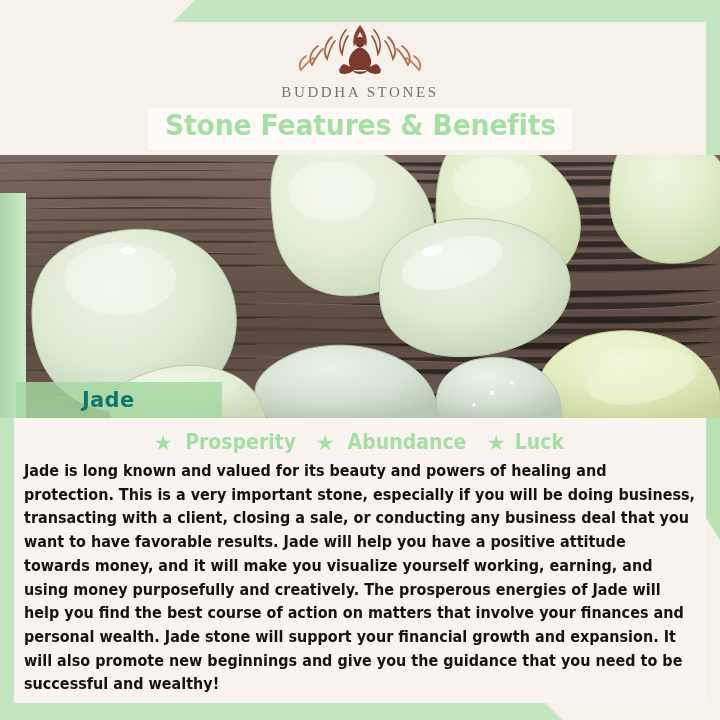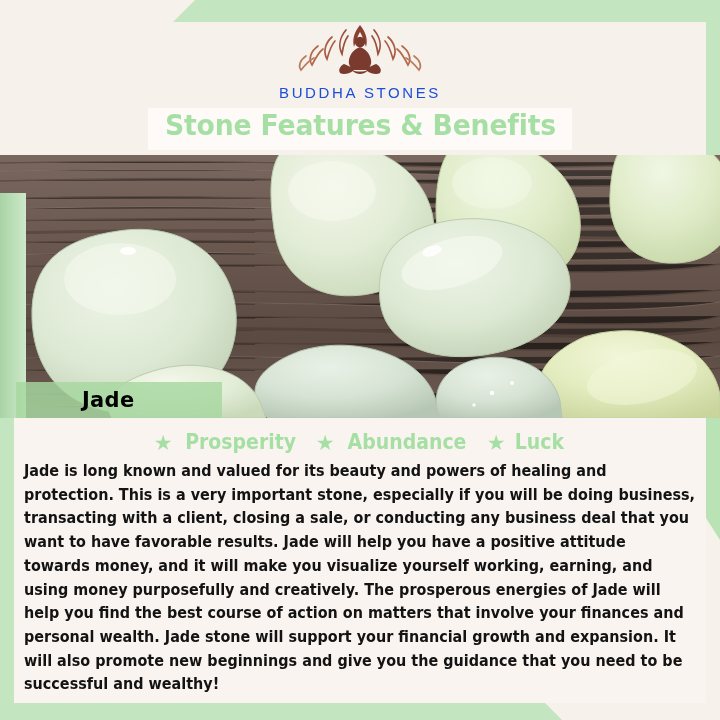--- a/index.html
+++ b/index.html
@@ -82,24 +82,24 @@
     padding-top: 18px;
     box-sizing: border-box;
   }
   .logo-mark {
     width: 128px;
     height: 62px;
     display: block;
   }
   .logo-wordmark {
     margin-top: 4px;
-    font-family: Liberation Sans, sans-serif;
+    font-family: Liberation Serif, serif;
     font-size: 15px;
     letter-spacing: 2.6px;
-    color: #1d4ed8;
+    color: #737373;
     font-weight: 400;
   }
 
   
   .title-bar {
     position: absolute;
     left: 148px; top: 108px;
     width: 424px; height: 42px;
     background: #fdfaf8;
     z-index: 6;
@@ -136,21 +136,21 @@
     z-index: 4;
     display: flex;
     align-items: center;
     padding-left: 66px;
     box-sizing: border-box;
   }
   .name-text {
     font-family: "DejaVu Sans", sans-serif;
     font-weight: bold;
     font-size: 21px;
-    color: #000000;
+    color: #0f766e;
     letter-spacing: 0.3px;
   }
 
   
   .body-panel {
     position: absolute;
     left: 14px; top: 418px;
     width: 692px; height: 285px;
     background: #faf4f0;
     z-index: 5;

